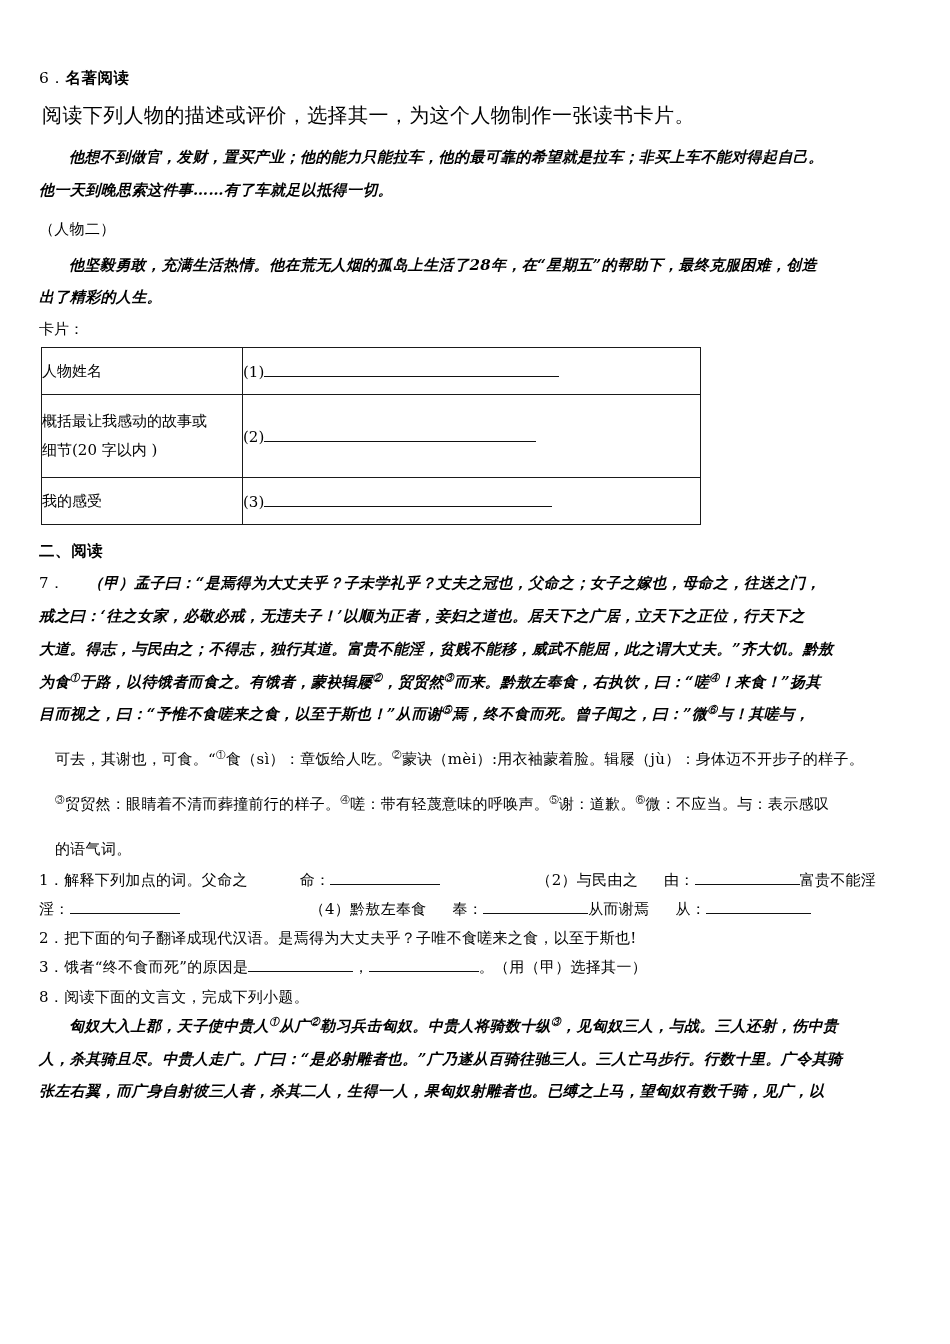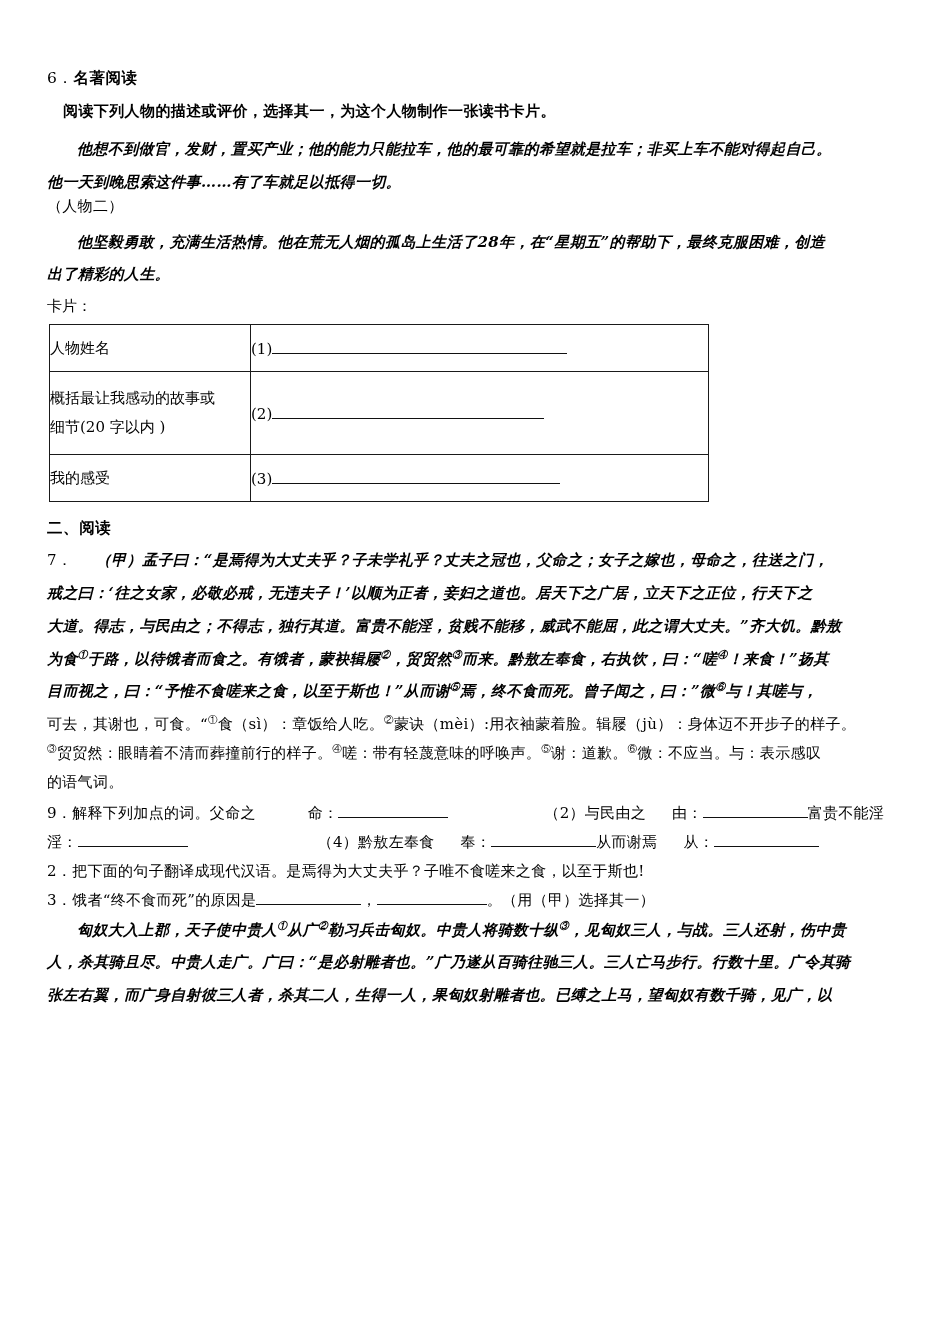--- a/index.html
+++ b/index.html
@@ -17,40 +17,40 @@
   }
   .page {
     position: relative;
     width: 950px;
     height: 1344px;
     box-sizing: border-box;
     padding: 0;
   }
   .content {
     position: absolute;
-    left: 47px;
+    left: 39px;
     top: 68px;
     width: 862px;
   }
 
   .q-head {
     font-size: 15.5px;
     font-weight: 700;
     margin: 0 0 13px 0;
     letter-spacing: 0.5px;
   }
   .q-head .num {
     font-weight: 400;
     font-family: "DejaVu Serif", "Liberation Serif", serif;
   }
 
   .bold-line {
-    font-size: 15px;
-    font-weight: 700;
-    margin: 0 0 14px 16px;
+    font-size: 20px;
+    font-weight: 400;
+    margin: 0 0 14px 3px;
     letter-spacing: 0.4px;
   }
 
   .label-line {
     font-size: 15px;
     margin: 0 0 12px 0;
     letter-spacing: 0.3px;
   }
 
   
@@ -61,21 +61,21 @@
     line-height: 1.92;
     margin: 0 0 4px 0;
     letter-spacing: 0.4px;
     text-align: justify;
   }
   .passage .indent { padding-left: 30px; }
 
   .plain-para {
     font-size: 15px;
     line-height: 1.92;
-    margin: 0;
+    margin: 16px;
     letter-spacing: 0.3px;
     text-align: justify;
   }
 
   
   .card-label {
     font-size: 15px;
     margin: 6px 0 8px 0;
   }
   table.card {
@@ -154,21 +154,21 @@
     <div class="q-head">
       <span class="num">6．</span><span>名著阅读</span>
     </div>
 
     <div class="bold-line">阅读下列人物的描述或评价，选择其一，为这个人物制作一张读书卡片。</div>
 
 
     <div class="passage">
       <span class="indent">他想不到做官，发财，置买产业；他的能力只能拉车，他的最可靠的希望就是拉车；非买上车不能对得起自己。</span>
     </div>
-    <div class="passage" style="margin-bottom:0">
+    <div class="passage" style="margin-bottom:15px">
       <span>他一天到晚思索这件事……有了车就足以抵得一切。</span>
     </div>
 
     <div class="label-line">（人物二）</div>
 
     <div class="passage">
       <span class="indent">他坚毅勇敢，充满生活热情。他在荒无人烟的孤岛上生活了28年，在“星期五”的帮助下，最终克服困难，创造</span>
     </div>
     <div class="passage" style="margin-bottom:8px">
       <span>出了精彩的人生。</span>
@@ -224,33 +224,36 @@
       <span>可去，其谢也，可食。“<sup>①</sup>食（sì）：章饭给人吃。<sup>②</sup>蒙诀（mèi）:用衣袖蒙着脸。辑屦（jù）：身体迈不开步子的样子。</span>
     </div>
     <div class="plain-para">
       <span><sup>③</sup>贸贸然：眼睛着不清而葬撞前行的样子。<sup>④</sup>嗟：带有轻蔑意味的呼唤声。<sup>⑤</sup>谢：道歉。<sup>⑥</sup>微：不应当。与：表示感叹</span>
     </div>
     <div class="plain-para" style="margin-bottom:2px">
       <span>的语气词。</span>
     </div>
 
     <div class="sub-q">
-      <span>9．解释下列加点的词。父命之</span><span class="sp-md"></span><span>命：</span><span class="ul u-110"></span><span class="sp-lg"></span><span>（2）与民由之</span><span class="sp-sm"></span><span>由：</span><span class="ul u-105"></span><span>富贵不能淫</span>
+      <span>1．解释下列加点的词。父命之</span><span class="sp-md"></span><span>命：</span><span class="ul u-110"></span><span class="sp-lg"></span><span>（2）与民由之</span><span class="sp-sm"></span><span>由：</span><span class="ul u-105"></span><span>富贵不能淫</span>
     </div>
     <div class="sub-q">
       <span>淫：</span><span class="ul u-110"></span><span class="sp-xl"></span><span>（4）黔敖左奉食</span><span class="sp-sm"></span><span>奉：</span><span class="ul u-105"></span><span>从而谢焉</span><span class="sp-sm"></span><span>从：</span><span class="ul u-105"></span>
     </div>
 
     <div class="sub-q">2．把下面的句子翻译成现代汉语。是焉得为大丈夫乎？子唯不食嗟来之食，以至于斯也!</div>
 
     <div class="sub-q">
       <span>3．饿者“终不食而死”的原因是</span><span class="ul u-105"></span><span>，</span><span class="ul u-110"></span><span>。（用（甲）选择其一）</span>
     </div>
 
 
+    <div class="sub-q">
+      <span>8．</span><span>阅读下面的文言文，完成下列小题。</span>
+    </div>
 
     <div class="passage">
       <span class="indent">匈奴大入上郡，天子使中贵人<sup>①</sup>从广<sup>②</sup>勒习兵击匈奴。中贵人将骑数十纵<sup>③</sup>，见匈奴三人，与战。三人还射，伤中贵</span>
     </div>
     <div class="passage">
       <span>人，杀其骑且尽。中贵人走广。广曰：“是必射雕者也。”广乃遂从百骑往驰三人。三人亡马步行。行数十里。广令其骑</span>
     </div>
     <div class="passage">
       <span>张左右翼，而广身自射彼三人者，杀其二人，生得一人，果匈奴射雕者也。已缚之上马，望匈奴有数千骑，见广，以</span>
     </div>

